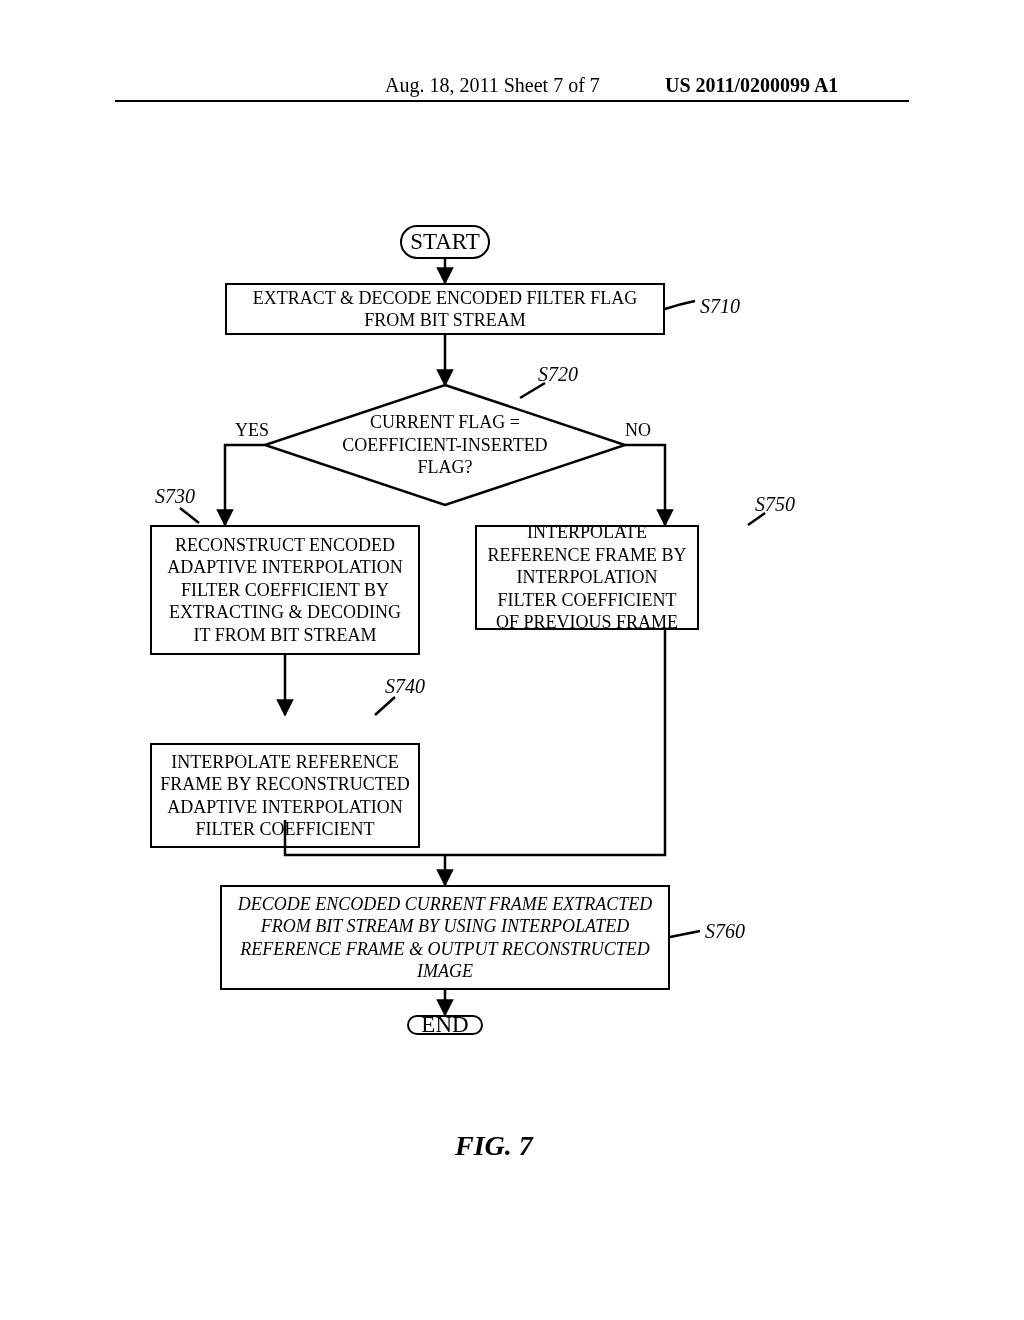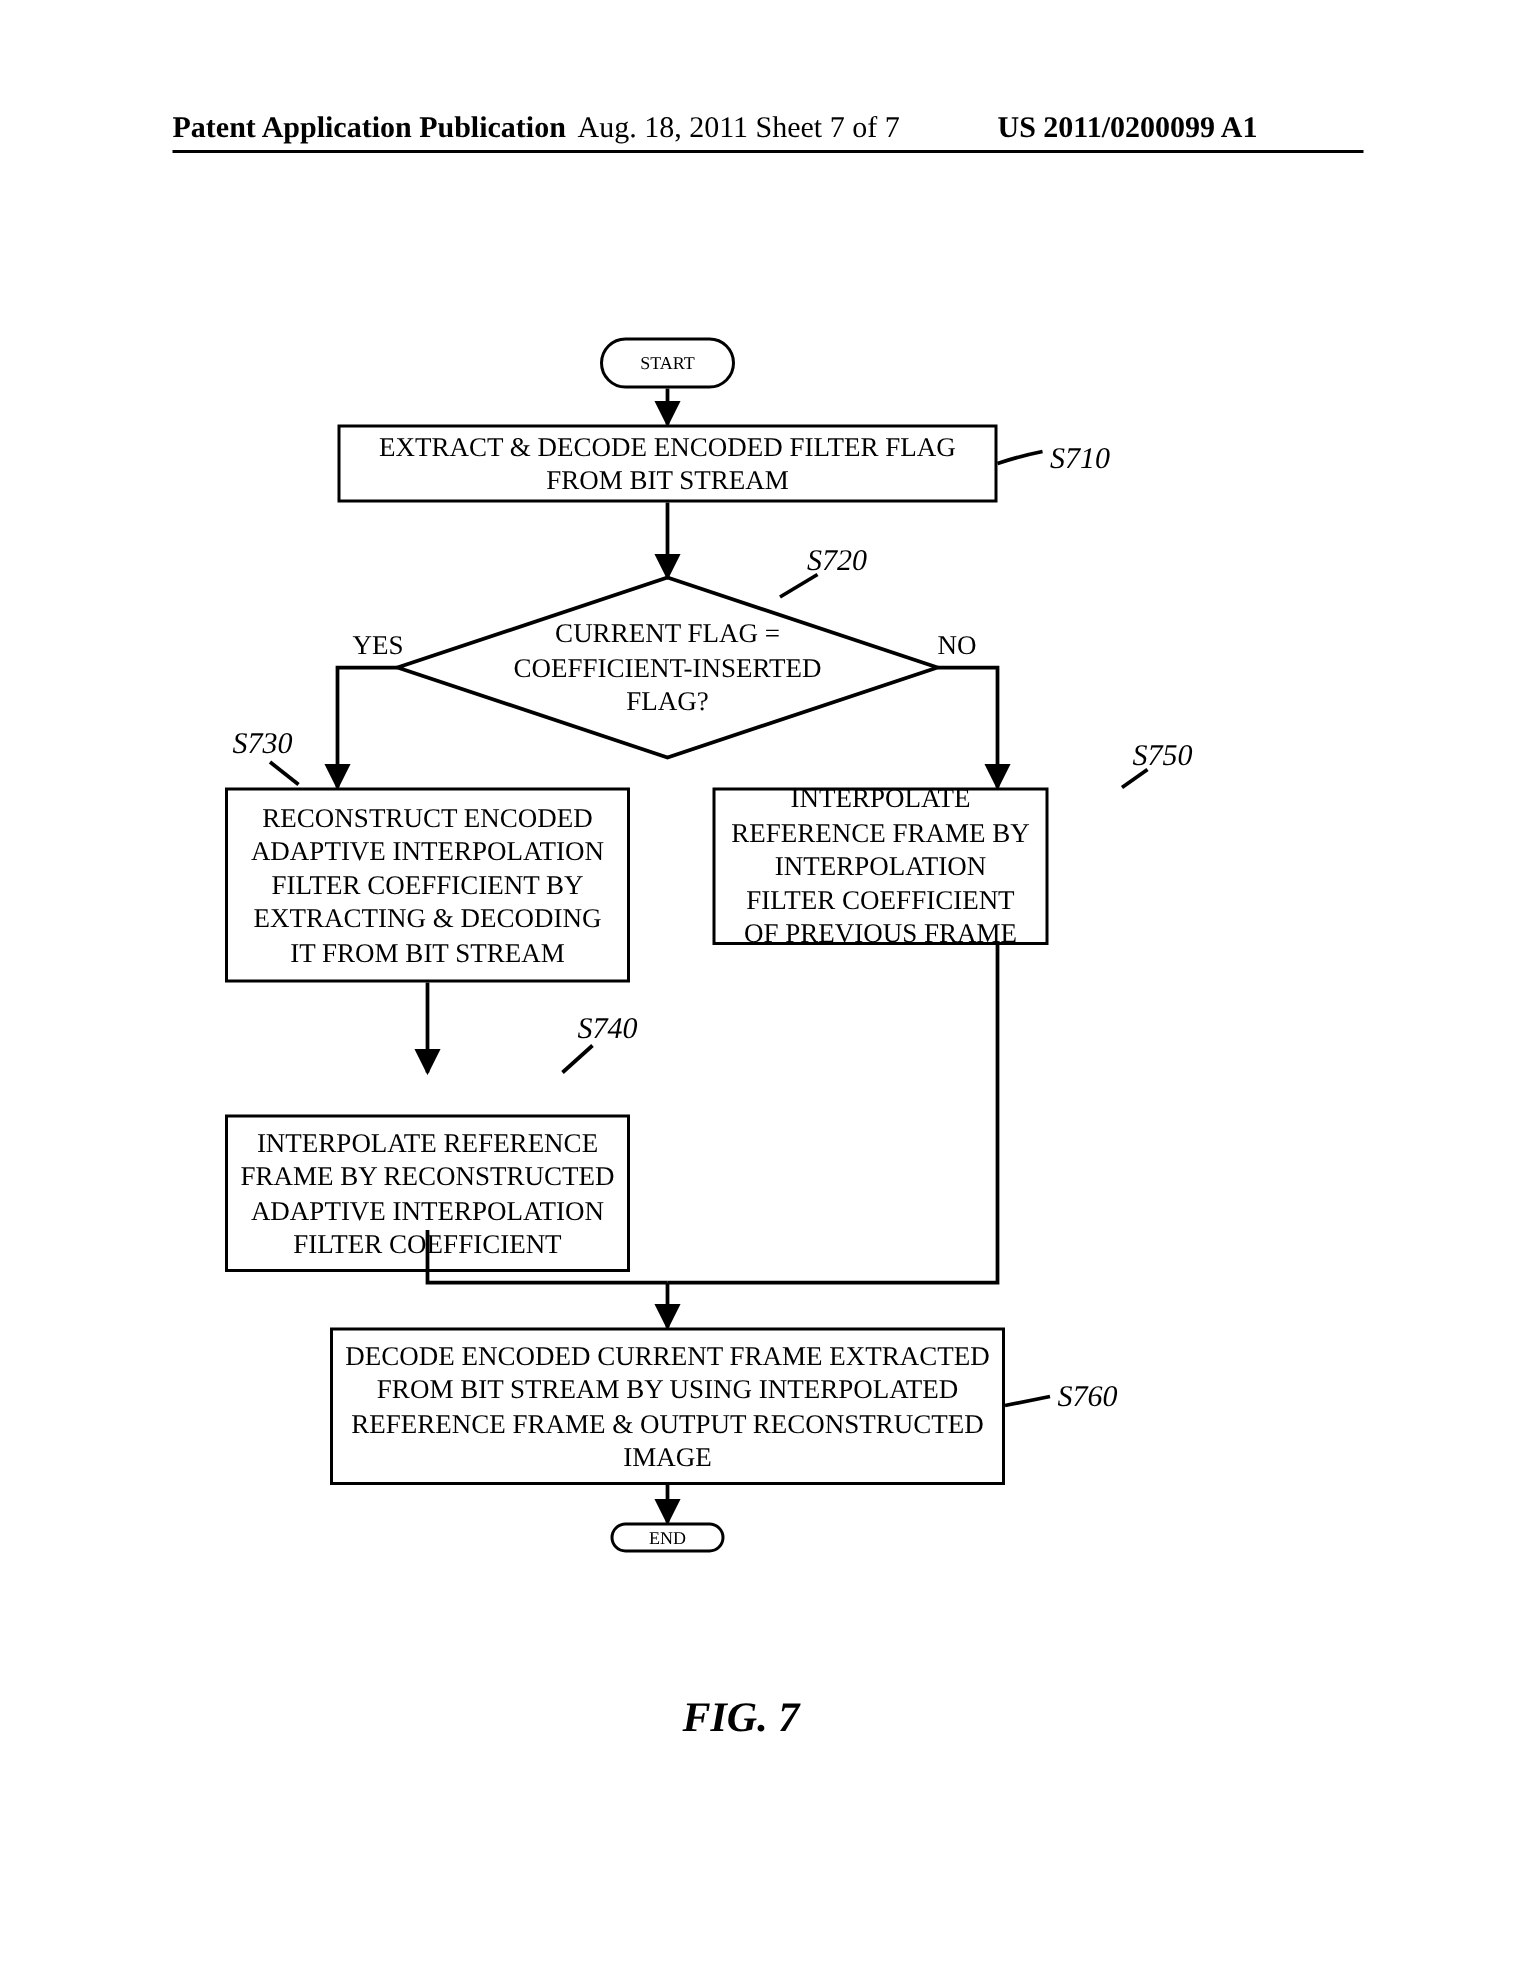--- a/index.html
+++ b/index.html
@@ -50,21 +50,21 @@
     display: flex;
     align-items: center;
     justify-content: center;
     padding: 16px 8px;
     box-sizing: border-box;
   }
   .term {
     border: 2.5px solid #000;
     border-radius: 18px;
     text-align: center;
-    font-size: 12px;
+    font-size: 23px;
     display: flex;
     align-items: center;
     justify-content: center;
     box-sizing: border-box;
   }
   .label {
     font-style: italic;
     font-size: 20px;
     font-family: "Times New Roman", Times, serif;
   }
@@ -85,21 +85,20 @@
     width: 794px; height: 940px;
     overflow: visible;
   }
   svg .ln { stroke:#000; stroke-width:2.5; fill:none; }
 </style>
 </head>
 <body>
 
 <div class="page">
 
-  <div class="hdr hdr-left">Patent Application Publication</div>
   <div class="hdr hdr-mid">Aug. 18, 2011  Sheet 7 of 7</div>
   <div class="hdr hdr-right">US 2011/0200099 A1</div>
   <div class="header-line"></div>
 
   <div class="flow">
 
     <div class="term" style="left:285px; top:0px; width:90px; height:34px;">START</div>
 
     <div class="box" style="left:110px; top:58px; width:440px; height:52px;">EXTRACT &amp; DECODE ENCODED FILTER FLAG FROM BIT STREAM</div>
     <div class="label" style="left:585px; top:70px;">S710</div>
@@ -111,21 +110,21 @@
 
     <div class="box" style="left:35px; top:300px; width:270px; height:130px;">RECONSTRUCT ENCODED ADAPTIVE INTERPOLATION FILTER COEFFICIENT BY EXTRACTING &amp; DECODING IT FROM BIT STREAM</div>
     <div class="label" style="left:40px; top:260px;">S730</div>
 
     <div class="box" style="left:360px; top:300px; width:224px; height:105px;">INTERPOLATE REFERENCE FRAME BY INTERPOLATION FILTER COEFFICIENT OF PREVIOUS FRAME</div>
     <div class="label" style="left:640px; top:268px;">S750</div>
 
     <div class="box" style="left:35px; top:490px; width:270px; height:105px;margin-top:28px;">INTERPOLATE REFERENCE FRAME BY RECONSTRUCTED ADAPTIVE INTERPOLATION FILTER COEFFICIENT</div>
     <div class="label" style="left:270px; top:450px;">S740</div>
 
-    <div class="box" style="left:105px; top:660px; width:450px; height:105px;">DECODE ENCODED CURRENT FRAME EXTRACTED FROM BIT STREAM BY USING INTERPOLATED REFERENCE FRAME &amp; OUTPUT RECONSTRUCTED IMAGE</div>
+    <div class="box" style="left:105px; top:660px; width:450px; height:105px;font-style:italic;">DECODE ENCODED CURRENT FRAME EXTRACTED FROM BIT STREAM BY USING INTERPOLATED REFERENCE FRAME &amp; OUTPUT RECONSTRUCTED IMAGE</div>
     <div class="label" style="left:590px; top:695px;">S760</div>
 
     <div class="term" style="left:292px; top:790px; width:76px; height:20px;">END</div>
 
     <svg class="overlay" viewBox="0 0 794 940">
       <defs>
         <marker id="ah" viewBox="0 0 10 10" refX="9" refY="5" markerWidth="7" markerHeight="7" orient="auto">
           <path d="M0,0 L10,5 L0,10 z" fill="#000"></path>
         </marker>
       </defs>

